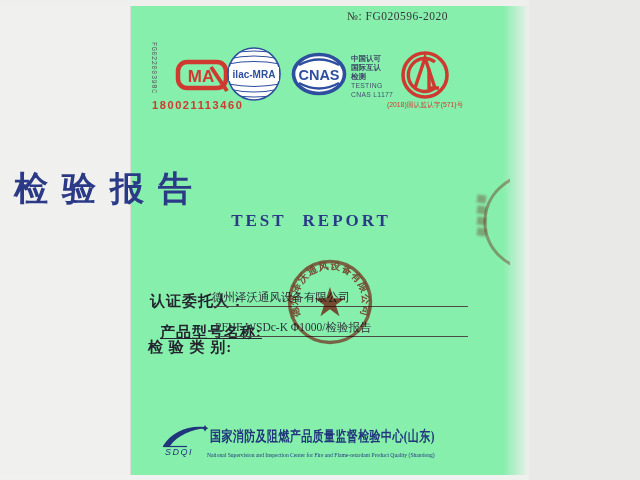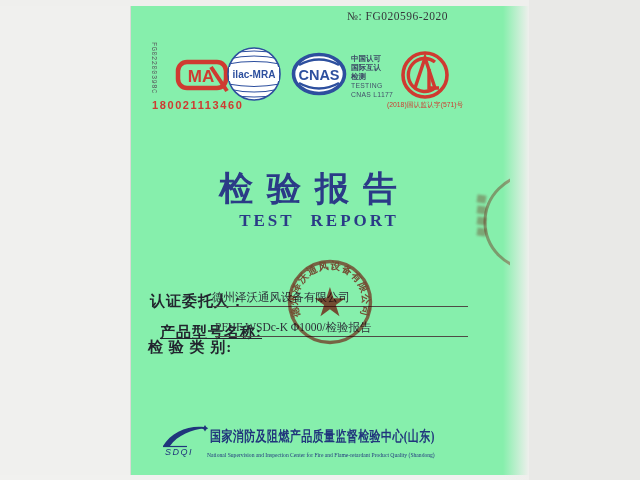--- a/index.html
+++ b/index.html
@@ -18,23 +18,23 @@
   .cma{left:151px;top:58px;padding-left:24px;}
   .cma-number{position:absolute;left:152px;top:99px;font-size:11px;color:#cf3a30;letter-spacing:1.6px;font-family:"Liberation Sans",sans-serif;font-weight:bold;}
   .ilac{left:226px;top:46px;}
   .cnas{left:291px;top:51px;}
   .cnas-captions{position:absolute;left:351px;top:54px;line-height:9px;font-family:"Liberation Sans",sans-serif;}
   .cnas-captions .zh{font-size:7.5px;font-weight:bold;color:#3c4a66;}
   .cnas-captions .en{font-size:6.8px;color:#42506a;letter-spacing:.3px;}
   .cal{left:399px;top:49px;}
   .cal-caption{position:absolute;left:387px;top:100px;font-size:6.8px;color:#cf3a30;font-family:"Liberation Sans",sans-serif;}
 
-  .title-zh{position:absolute;left:0;top:166px;width:616px;text-align:center;font-size:34px;font-weight:bold;
+  .title-zh{position:absolute;left:0;top:166px;width:616px;text-align:left;font-size:34px;font-weight:bold;
             color:#2b3a87;letter-spacing:14px;text-indent:14px;}
-  .title-en{position:absolute;left:12px;top:211px;width:614px;text-align:center;font-size:17px;font-weight:bold;
+  .title-en{position:absolute;left:4px;top:211px;width:614px;text-align:center;font-size:17px;font-weight:bold;
             color:#2b3a87;letter-spacing:3px;word-spacing:9px;}
 
   .field-label{position:absolute;font-size:15px;letter-spacing:1px;color:#22252e;font-weight:bold;}
   .field-value{position:absolute;height:16px;border-bottom:1px solid #4e4a45;font-size:11.5px;color:#2c3038;white-space:nowrap;overflow:visible;}
   .lbl1{left:150px;top:292px;} .val1{left:212px;top:290px;width:256px;}
   .lbl2{left:160px;top:323px;text-decoration:underline;} .val2{left:215px;top:320px;width:253px;}
   .lbl3{left:148px;top:338px;} .val3{left:215px;top:351px;width:253px;}
 
   .stamp{position:absolute;left:285px;top:257px;width:90px;height:90px;mix-blend-mode:multiply;opacity:.92;}
   .partial-stamp{position:absolute;left:468px;top:170px;width:42px;height:112px;mix-blend-mode:multiply;}

